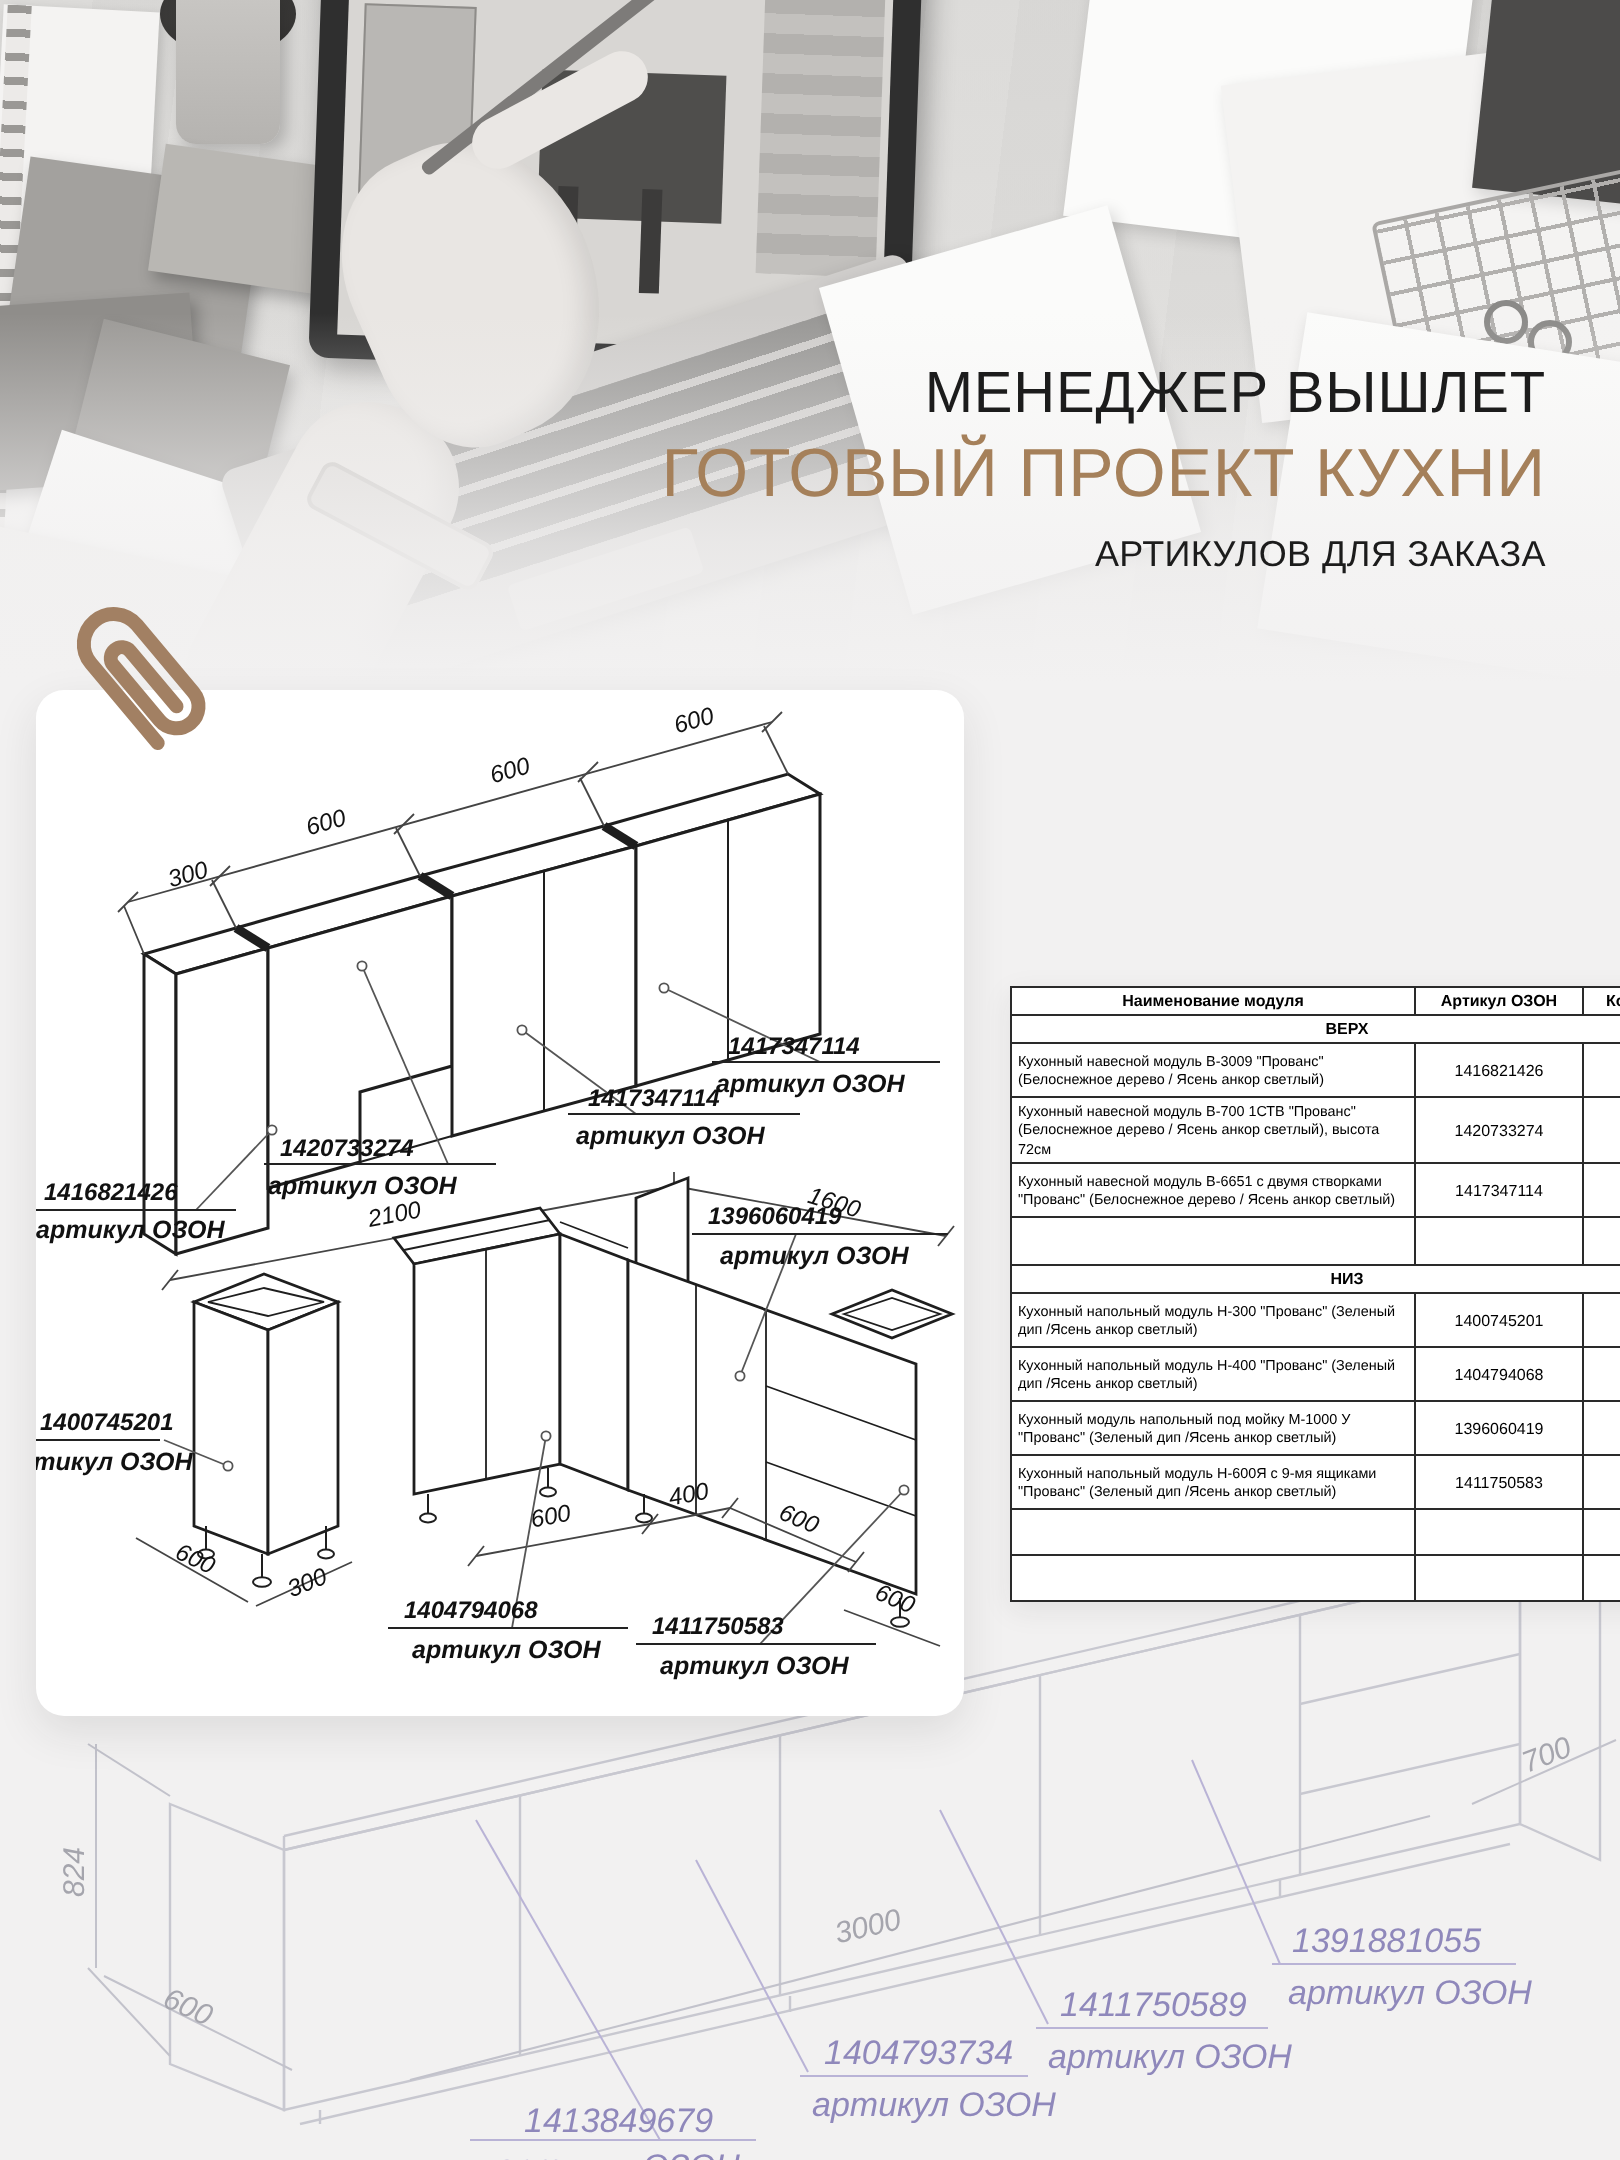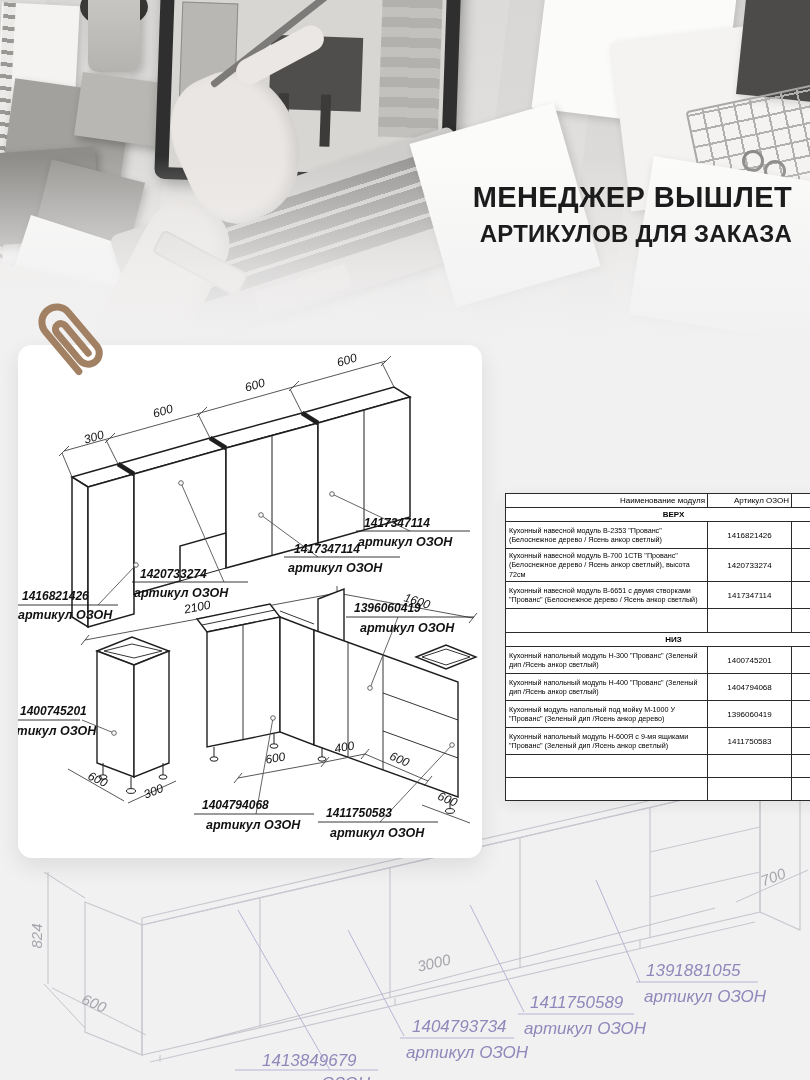--- a/index.html
+++ b/index.html
@@ -58,41 +58,41 @@
   .hero .frame{left:742px;top:-20px;width:110px;height:120px;background:#4c4b4a;transform:rotate(6deg);}
   .hero .basket{position:absolute;left:698px;top:96px;width:130px;height:130px;transform:rotate(-12deg);
         background:repeating-linear-gradient(0deg,transparent 0 14px,#b2b0ae 14px 16px),
                    repeating-linear-gradient(90deg,transparent 0 14px,#b2b0ae 14px 16px);
         border:2px solid #aaa8a6;border-radius:4px;}
   .hero .scissor{position:absolute;left:742px;top:150px;width:16px;height:16px;border:3px solid #8b8a88;border-radius:50%;}
   .hero .scissor2{left:764px;top:160px;}
   .hero .fade{position:absolute;inset:0;
         background:linear-gradient(180deg,rgba(242,241,241,0) 45%,rgba(242,241,241,.75) 78%,#f2f1f1 98%);}
   
-  .heading{position:absolute;top:179px;right:18px;text-align:right;color:#1c1c1c;font-weight:700;z-index:4;}
+  .heading{position:absolute;top:179px;right:37px;text-align:right;color:#1c1c1c;font-weight:400;z-index:4;}
   .heading .h-l1{font-size:29px;line-height:37px;letter-spacing:.4px;}
   .heading .h-l2{font-size:34px;line-height:43px;letter-spacing:.4px;color:#a5805a;}
   .heading .h-l3{font-size:28px;line-height:37px;letter-spacing:.2px;}
-  .heading .h-l4{font-size:24px;line-height:36px;letter-spacing:.2px;}
+  .heading .h-l4{font-size:18px;line-height:36px;letter-spacing:.2px;}
   
   .clip{position:absolute;left:26px;top:292px;z-index:6;}
   
   .card{position:absolute;left:18px;top:345px;width:464px;height:513px;background:#fff;border-radius:14px;
         box-shadow:0 8px 22px rgba(40,40,40,.10);z-index:5;overflow:hidden;}
   .card svg{position:absolute;left:0;}
   .draw-num{font-size:12px;font-style:italic;font-weight:700;fill:#111;}
   .draw-cap{font-size:12.5px;font-style:italic;font-weight:700;fill:#111;}
   .draw-dim{font-size:12px;font-style:italic;fill:#111;}
   
   .spec{position:absolute;left:505px;top:493px;width:336px;background:#fff;z-index:5;
         box-shadow:0 4px 14px rgba(40,40,40,.08);}
   .spec table{border-collapse:collapse;width:336px;table-layout:fixed;}
   .spec td,.spec th{border:1px solid #2a2a2a;vertical-align:middle;overflow:hidden;}
   .spec table{border:1.5px solid #1c1c1c;}
-  .spec th{font-size:8px;font-weight:400;text-align:right;height:13px;padding:0 2px;}
+  .spec th{font-size:8px;font-weight:700;text-align:center;height:13px;padding:0 2px;}
   .spec .sec{font-size:8px;font-weight:700;text-align:center;height:11px;}
   .spec .nm{font-size:7.2px;line-height:1.3;padding:2px 3px;height:22px;}
   .spec .ar{font-size:8px;text-align:center;height:22px;}
   .spec .empty1{height:21px;} .spec .empty2{height:20px;}
   
   .bg-draw{position:absolute;left:0;top:740px;z-index:1;}
   .bg-dim{font-size:15px;font-style:italic;fill:#a5a5ad;}
   .bg-num{font-size:17px;font-style:italic;fill:#8f88bb;}
   .bg-cap{font-size:17px;font-style:italic;fill:#8f88bb;}
 </style>
@@ -197,20 +197,21 @@
     <div class="forearm"></div>
     <div class="watch"></div>
     <div class="palm"></div>
     <div class="pencil"></div>
     <div class="finger"></div>
     <div class="fade"></div>
   </div>
 
   <div class="heading">
     <div class="h-l1">МЕНЕДЖЕР ВЫШЛЕТ</div>
+    <div class="h-l2">ГОТОВЫЙ ПРОЕКТ КУХНИ</div>
     <div class="h-l4">АРТИКУЛОВ ДЛЯ ЗАКАЗА</div>
   </div>
 
   <svg class="clip" width="86" height="92" viewBox="0 0 86 92">
     <g transform="rotate(-40 43 46)" fill="none" stroke="#a28063" stroke-width="7" stroke-linecap="round">
       <path d="M29,78 L29,26 a15,15 0 0 1 30,0 v44 a11,11 0 0 1 -22,0 V34 a5.5,5.5 0 0 1 11,0 v36"></path>
     </g>
   </svg>
 
   <div class="card">
@@ -393,21 +394,21 @@
       <tbody>
           <tr>
         <th>Наименование модуля</th>
         <th>Артикул ОЗОН</th>
         <th>Кол-во</th>
       </tr>
       <tr>
             <td class="sec" colspan="3">ВЕРХ</td>
           </tr>
       <tr>
-        <td class="nm">Кухонный навесной модуль В-2353 "Прованс" (Белоснежное дерево / Ясень анкор светлый)</td>
+        <td class="nm">Кухонный навесной модуль В-3009 "Прованс" (Белоснежное дерево / Ясень анкор светлый)</td>
         <td class="ar">1416821426</td>
         <td></td>
       </tr>
       <tr>
         <td class="nm">Кухонный навесной модуль В-700 1СТВ "Прованс" (Белоснежное дерево / Ясень анкор светлый), высота 72см</td>
         <td class="ar">1420733274</td>
         <td></td>
       </tr>
       <tr>
         <td class="nm">Кухонный навесной модуль В-6651 с двумя створками "Прованс" (Белоснежное дерево / Ясень анкор светлый)</td>
@@ -426,21 +427,21 @@
         <td class="nm">Кухонный напольный модуль Н-300 "Прованс" (Зеленый дип /Ясень анкор светлый)</td>
         <td class="ar">1400745201</td>
         <td></td>
       </tr>
       <tr>
         <td class="nm">Кухонный напольный модуль Н-400 "Прованс" (Зеленый дип /Ясень анкор светлый)</td>
         <td class="ar">1404794068</td>
         <td></td>
       </tr>
       <tr>
-        <td class="nm">Кухонный модуль напольный под мойку М-1000 У "Прованс" (Зеленый дип /Ясень анкор дерево)</td>
+        <td class="nm">Кухонный модуль напольный под мойку М-1000 У "Прованс" (Зеленый дип /Ясень анкор светлый)</td>
         <td class="ar">1396060419</td>
         <td></td>
       </tr>
       <tr>
         <td class="nm">Кухонный напольный модуль Н-600Я с 9-мя ящиками "Прованс" (Зеленый дип /Ясень анкор светлый)</td>
         <td class="ar">1411750583</td>
         <td></td>
       </tr>
       <tr>
             <td class="empty2"></td>

